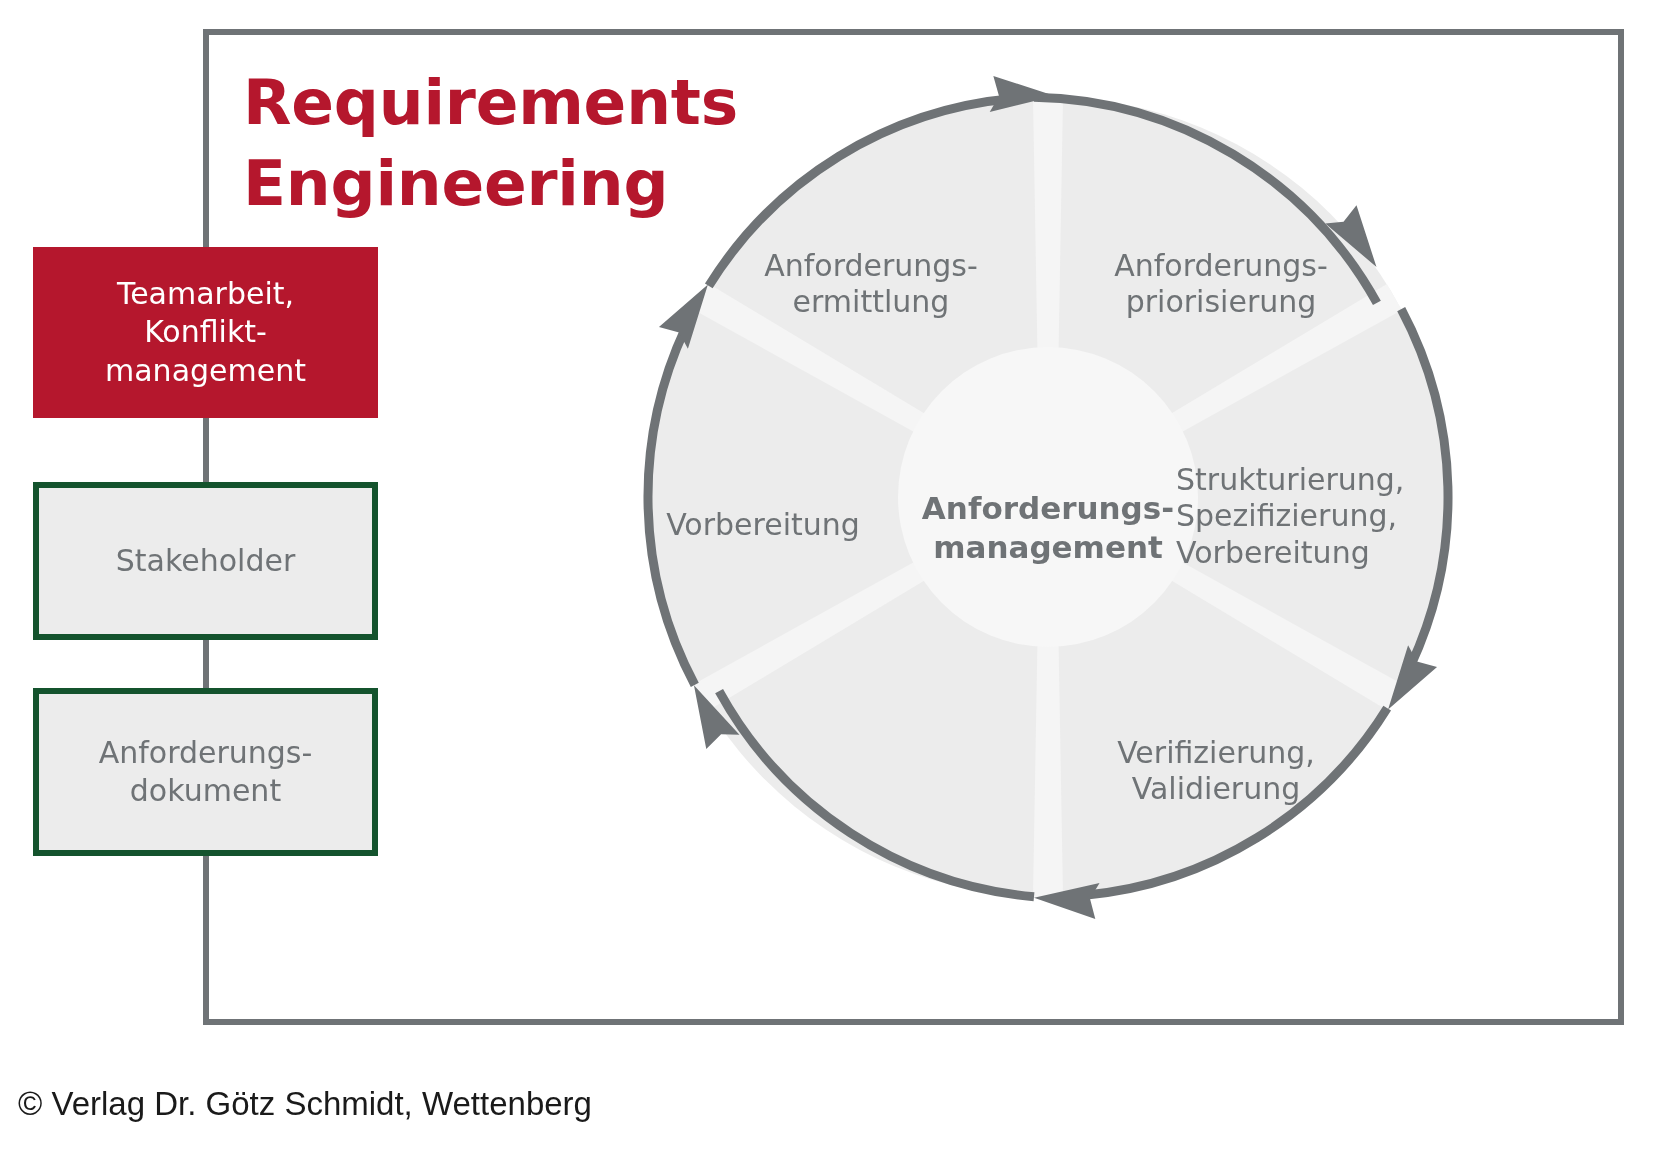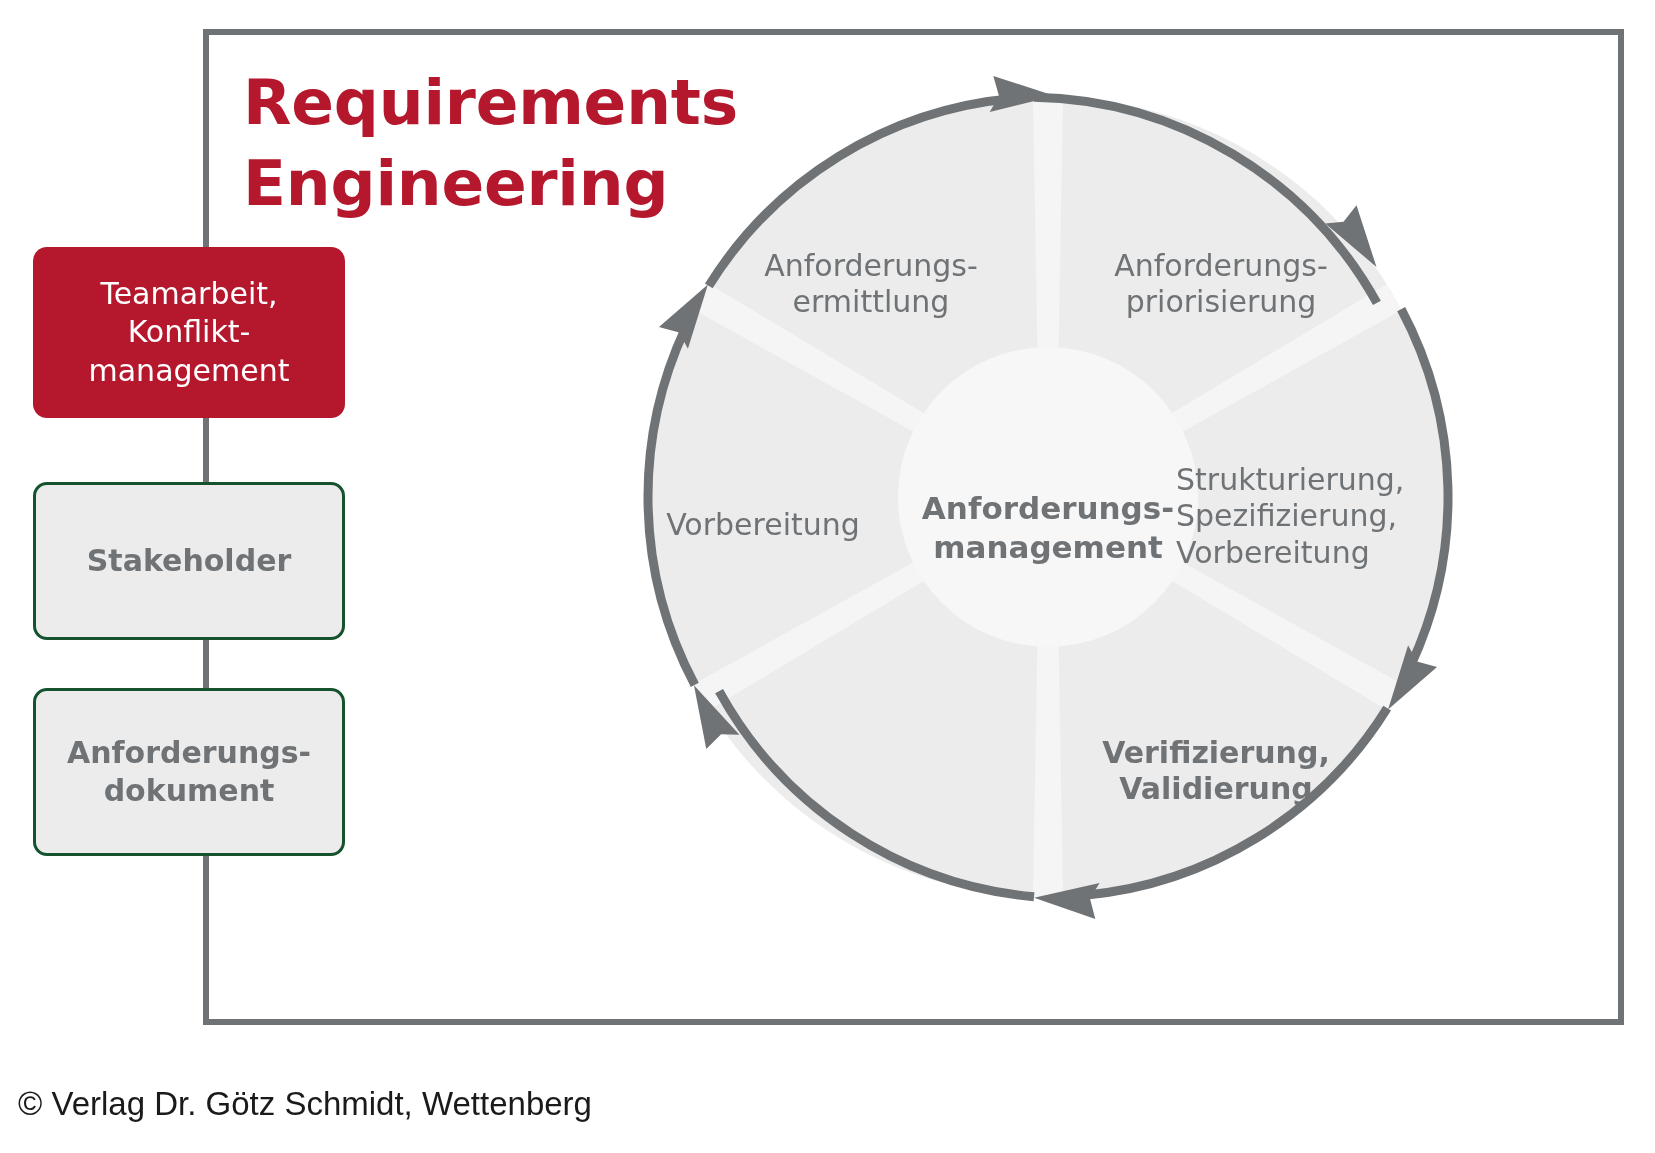--- a/index.html
+++ b/index.html
@@ -37,41 +37,39 @@
     position:absolute;
     left:203px;
     width:6px;
     background:#6f7376;
   }
 
   
   .lbox{
     position:absolute;
     left:33px;
-    width:312px;
+    width:345px;
     box-sizing:border-box;
     display:flex;
     align-items:center;
     justify-content:center;
     text-align:center;
     font-size:30px;
     line-height:1.28;
     white-space:pre-line;
-    border-radius:14px;
   }
   .lbox.red{
     background:#b5172d;
     color:#ffffff;
     border:none;
   }
   .lbox.grey{
     background:#ececec;
     color:#6f7376;
-    border:3px solid #14532d;
-    font-weight:bold;
+    border:6px solid #14532d;
   }
 
   
   .wheel{
     position:absolute;
     left:636px;top:85px;
     width:824px;height:824px;
   }
   .wheel svg{display:block;width:824px;height:824px;overflow:visible;}
 
@@ -209,21 +207,21 @@
       <span>Anforderungs-
 priorisierung</span>
     </div>
 
     <div class="seg-label" style="left:540px;top:340px;width:320px;text-align:left;">
       <span>Strukturierung,
 Spezifizierung,
 Vorbereitung</span>
     </div>
 
-    <div class="seg-label" style="left:420px;top:613px;width:320px;font-weight:bold;">
+    <div class="seg-label" style="left:420px;top:613px;width:320px;">
       <span>Verifizierung,
 Validierung</span>
     </div>
 
 
     <div class="hub-label" style="left:242px;top:365px;width:340px;">
       <span>Anforderungs-
 management</span>
     </div>
   </div>

